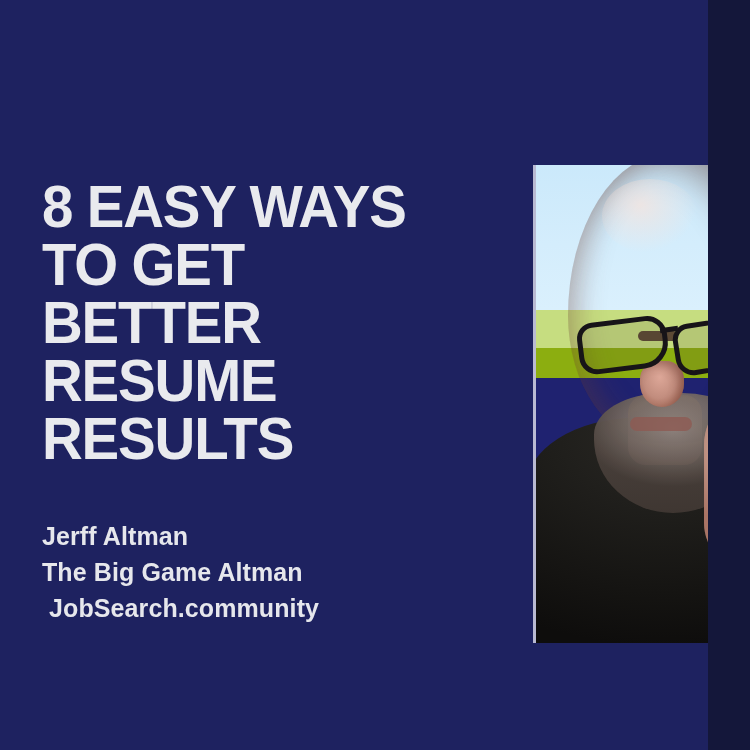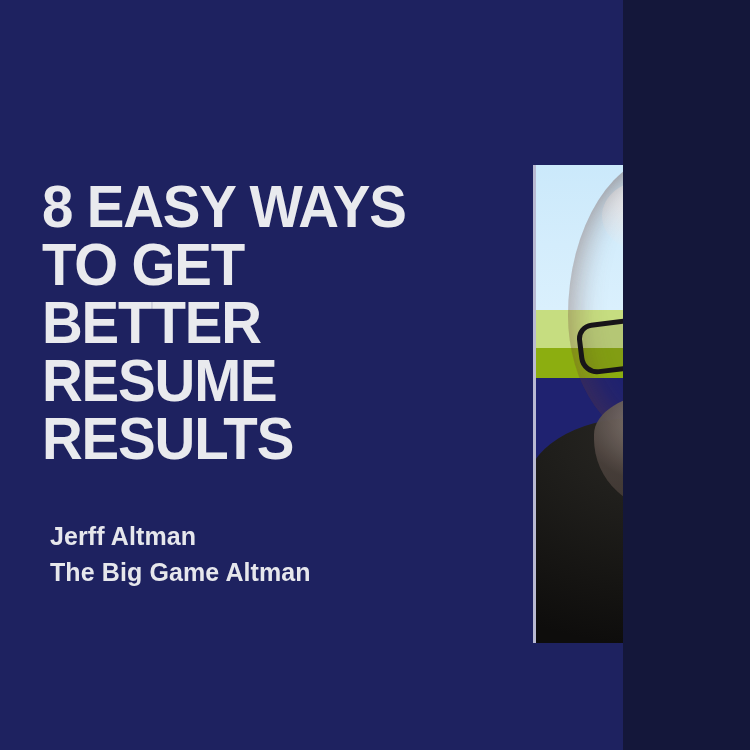--- a/index.html
+++ b/index.html
@@ -3,21 +3,21 @@
 <meta charset="utf-8">
 <title>8 Easy Ways To Get Better Resume Results</title>
 <style>
   html, body {
     margin: 0;
     padding: 0;
     background: #14173a;
   }
   #slide {
     position: relative;
-    width: 623px;
+    width: 708px;
     height: 750px;
     overflow: hidden;
     background: #1e2260;
     font-family: "Liberation Sans", sans-serif;
     text-decoration: underline;
     -webkit-font-smoothing: antialiased;
   }
 
   
   #title-block {
@@ -39,21 +39,20 @@
     transform-origin: left center;
     white-space: nowrap;
   }
 
   
   #byline-block {
     position: absolute;
     left: 42px;
     top: 518px;
     width: 440px;
-    margin-left: 8px;
   }
   .byline-line {
     display: block;
     color: #e6e7ec;
     font-family: "Liberation Sans", sans-serif;
     font-weight: 700;
     font-size: 25px;
     line-height: 36px;
     letter-spacing: 0.1px;
     white-space: pre;
@@ -237,20 +236,21 @@
     <span class="title-line">8 EASY WAYS</span>
     <span class="title-line">TO GET</span>
     <span class="title-line">BETTER</span>
     <span class="title-line">RESUME</span>
     <span class="title-line">RESULTS</span>
   </div>
 
   <div id="byline-block">
     <span class="byline-line">Jerff Altman</span>
     <span class="byline-line">The Big Game Altman</span>
+    <span class="byline-line"> JobSearch.community</span>
   </div>
 
   <div id="photo-panel">
     <div class="photo-bg">
       <div class="band-sky"></div>
       <div class="band-lightgreen"></div>
       <div class="band-green"></div>
       <div class="band-navy"></div>
     </div>
 

